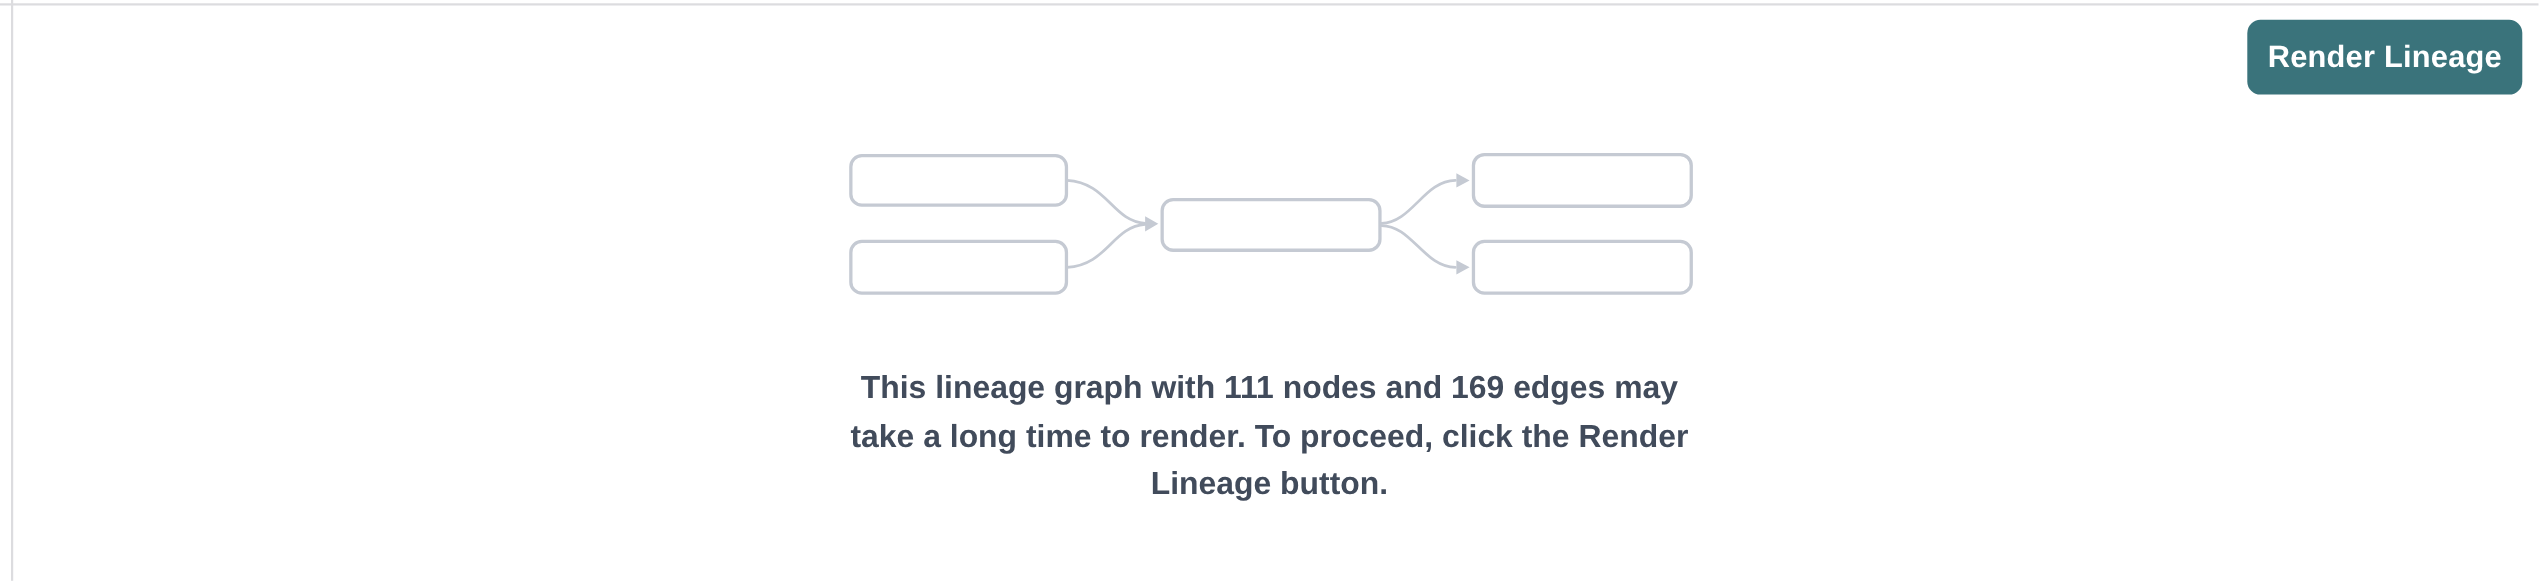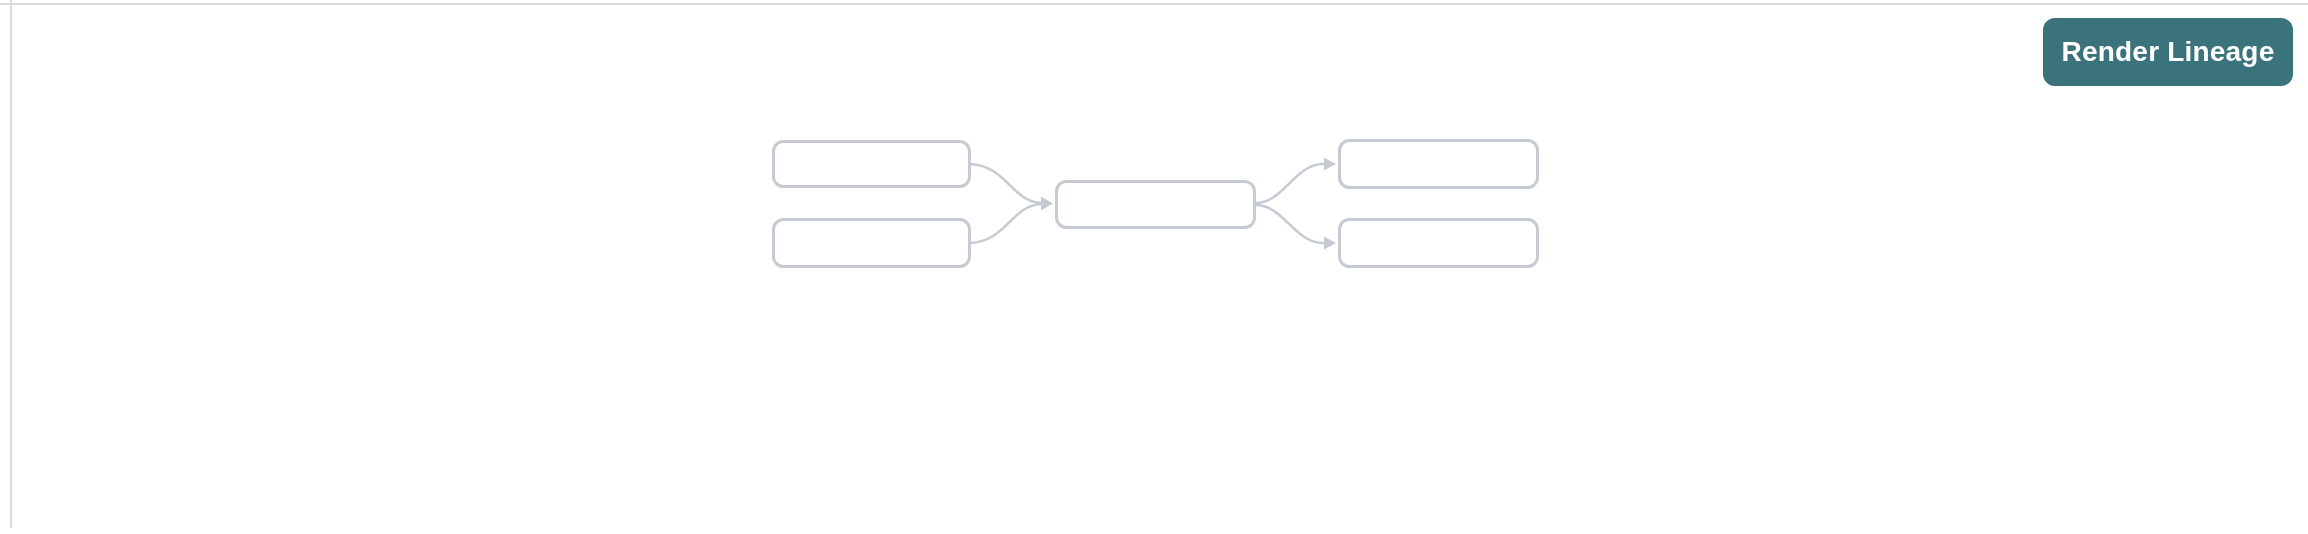--- a/index.html
+++ b/index.html
@@ -110,15 +110,16 @@
       <path class="edge" d="M 497 75 C 524 75, 536 113, 564 113"></path>
       <polygon class="arrowhead" points="565,106.5 577,113 565,119.5"></polygon>
 
       <rect class="node-box" x="14.5" y="11.5" width="196" height="45" rx="10"></rect>
       <rect class="node-box" x="14.5" y="89.5" width="196" height="47" rx="10"></rect>
       <rect class="node-box" x="297.5" y="51.5" width="198" height="46" rx="10"></rect>
       <rect class="node-box" x="580.5" y="10.5" width="198" height="47" rx="10"></rect>
       <rect class="node-box" x="580.5" y="89.5" width="198" height="47" rx="10"></rect>
     </svg>
 
+    <p class="message">This lineage graph with 111 nodes and 169 edges may take a long time to render. To proceed, click the Render Lineage button.</p>
   </div>
 
 </div>
 
 </body></html>

